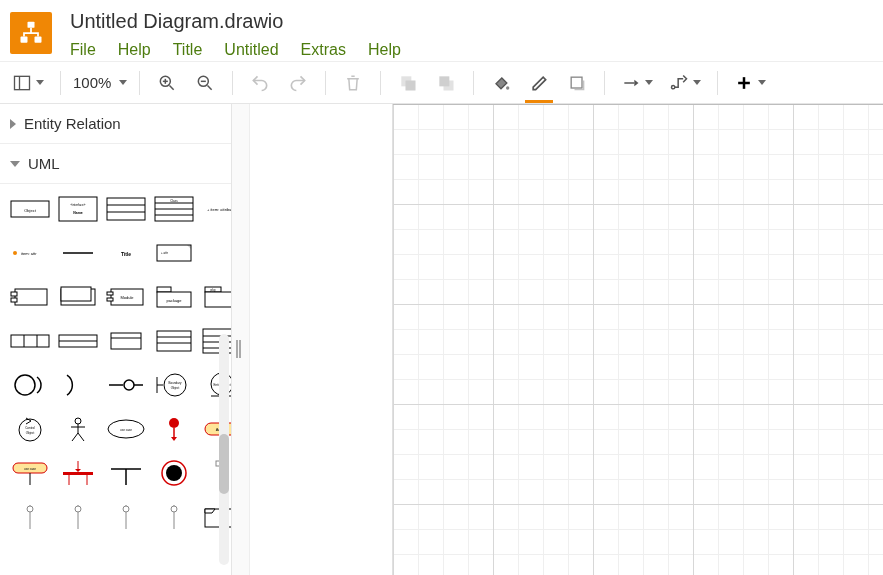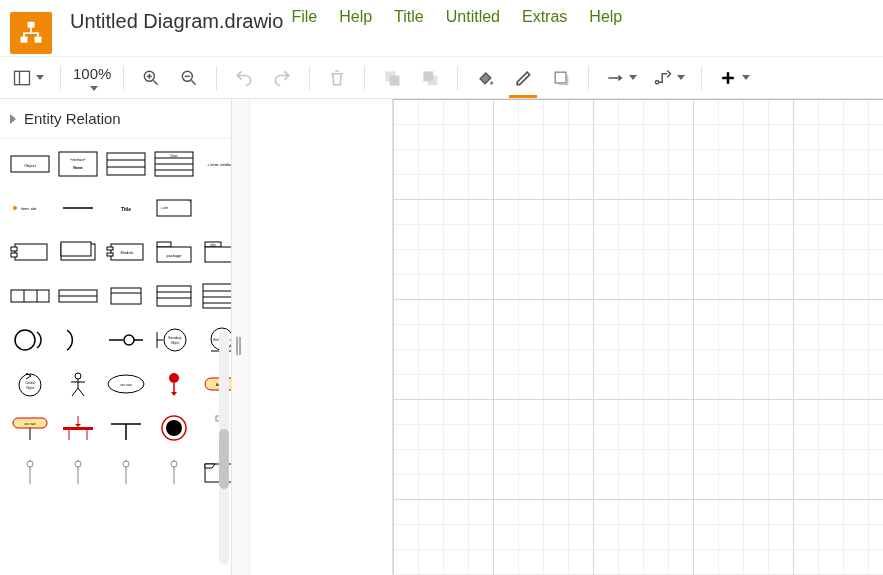--- a/index.html
+++ b/index.html
@@ -3,31 +3,31 @@
 <meta charset="utf-8">
 <style>
   * { box-sizing: border-box; margin: 0; padding: 0; }
   html, body { width: 883px; height: 575px; font-family: -apple-system, BlinkMacSystemFont, "Segoe UI", Helvetica, Arial, sans-serif; overflow: hidden; background: #fff; color: #333; }
   body { display: flex; flex-direction: column; }
 
   
   .header { display: flex; align-items: flex-start; padding: 8px 4px 2px 10px; gap: 18px; border-bottom: 1px solid #eee; }
   .logo { width: 42px; height: 42px; background: #f08705; border-radius: 2px; display: flex; align-items: center; justify-content: center; margin-top: 4px; }
   .logo svg { width: 28px; height: 28px; }
-  .header-right { display: flex; gap: 8px; }
+  .header-right { display: flex; flex-direction: column; gap: 8px; }
   .title { font-size: 20px; font-weight: 400; color: #333; padding-top: 2px; }
   .menubar { display: flex; gap: 22px; font-size: 16px; color: #4d7c0f; }
   .menu-item { cursor: pointer; }
 
   
   .toolbar { height: 42px; display: flex; align-items: center; padding: 0 6px; border-bottom: 1px solid #e5e5e5; gap: 4px; }
   .tb-btn { width: 34px; height: 30px; display: flex; align-items: center; justify-content: center; color: #555; cursor: pointer; border-radius: 2px; position: relative; }
   .tb-btn.disabled { opacity: .35; }
   .tb-sep { width: 1px; height: 24px; background: #e0e0e0; margin: 0 6px; }
-  .zoom { font-size: 15px; color: #333; padding: 0 2px; display: flex; align-items: center; gap: 4px; cursor: pointer; flex-direction: column; }
+  .zoom { font-size: 15px; color: #333; padding: 0 2px; display: flex; align-items: center; gap: 4px; cursor: pointer; }
   .caret { width: 0; height: 0; border-left: 4px solid transparent; border-right: 4px solid transparent; border-top: 5px solid #666; display: inline-block; margin-left: 4px; }
   .tb-with-caret { width: 44px; }
   .tb-btn svg { width: 20px; height: 20px; }
   .underline-accent { position: absolute; bottom: -5px; left: 3px; right: 3px; height: 3px; background: #f08705; }
 
   
   .main { flex: 1; display: flex; overflow: hidden; }
 
   
   .sidebar { width: 232px; border-right: 1px solid #e5e5e5; display: flex; flex-direction: column; overflow: hidden; position: relative; }
@@ -191,20 +191,24 @@
     <span class="caret"></span>
   </div>
 </div>
 
 <div class="main">
   <div class="sidebar">
     <div class="palette-section-header">
       <span class="tri-right"></span>
       <span>Entity Relation</span>
     </div>
+    <div class="palette-section-header">
+      <span class="tri-down"></span>
+      <span>UML</span>
+    </div>
     <div class="palette-body">
       <div class="shape-grid">
 
         <div class="shape-cell">
             <svg viewBox="0 0 42 28">
               <rect x="2" y="6" width="38" height="16" fill="#fff" stroke="#000"></rect>
               <text x="21" y="17" font-size="4" text-anchor="middle">Object</text>
             </svg>
           </div>
         <div class="shape-cell">

